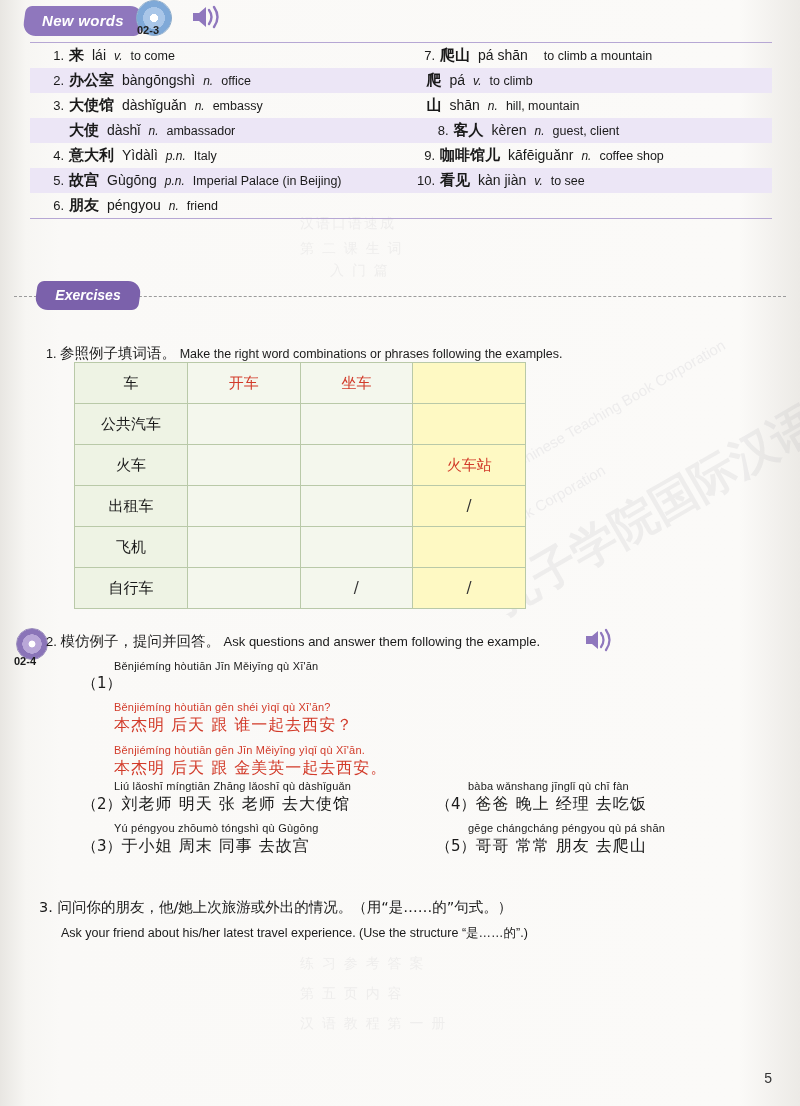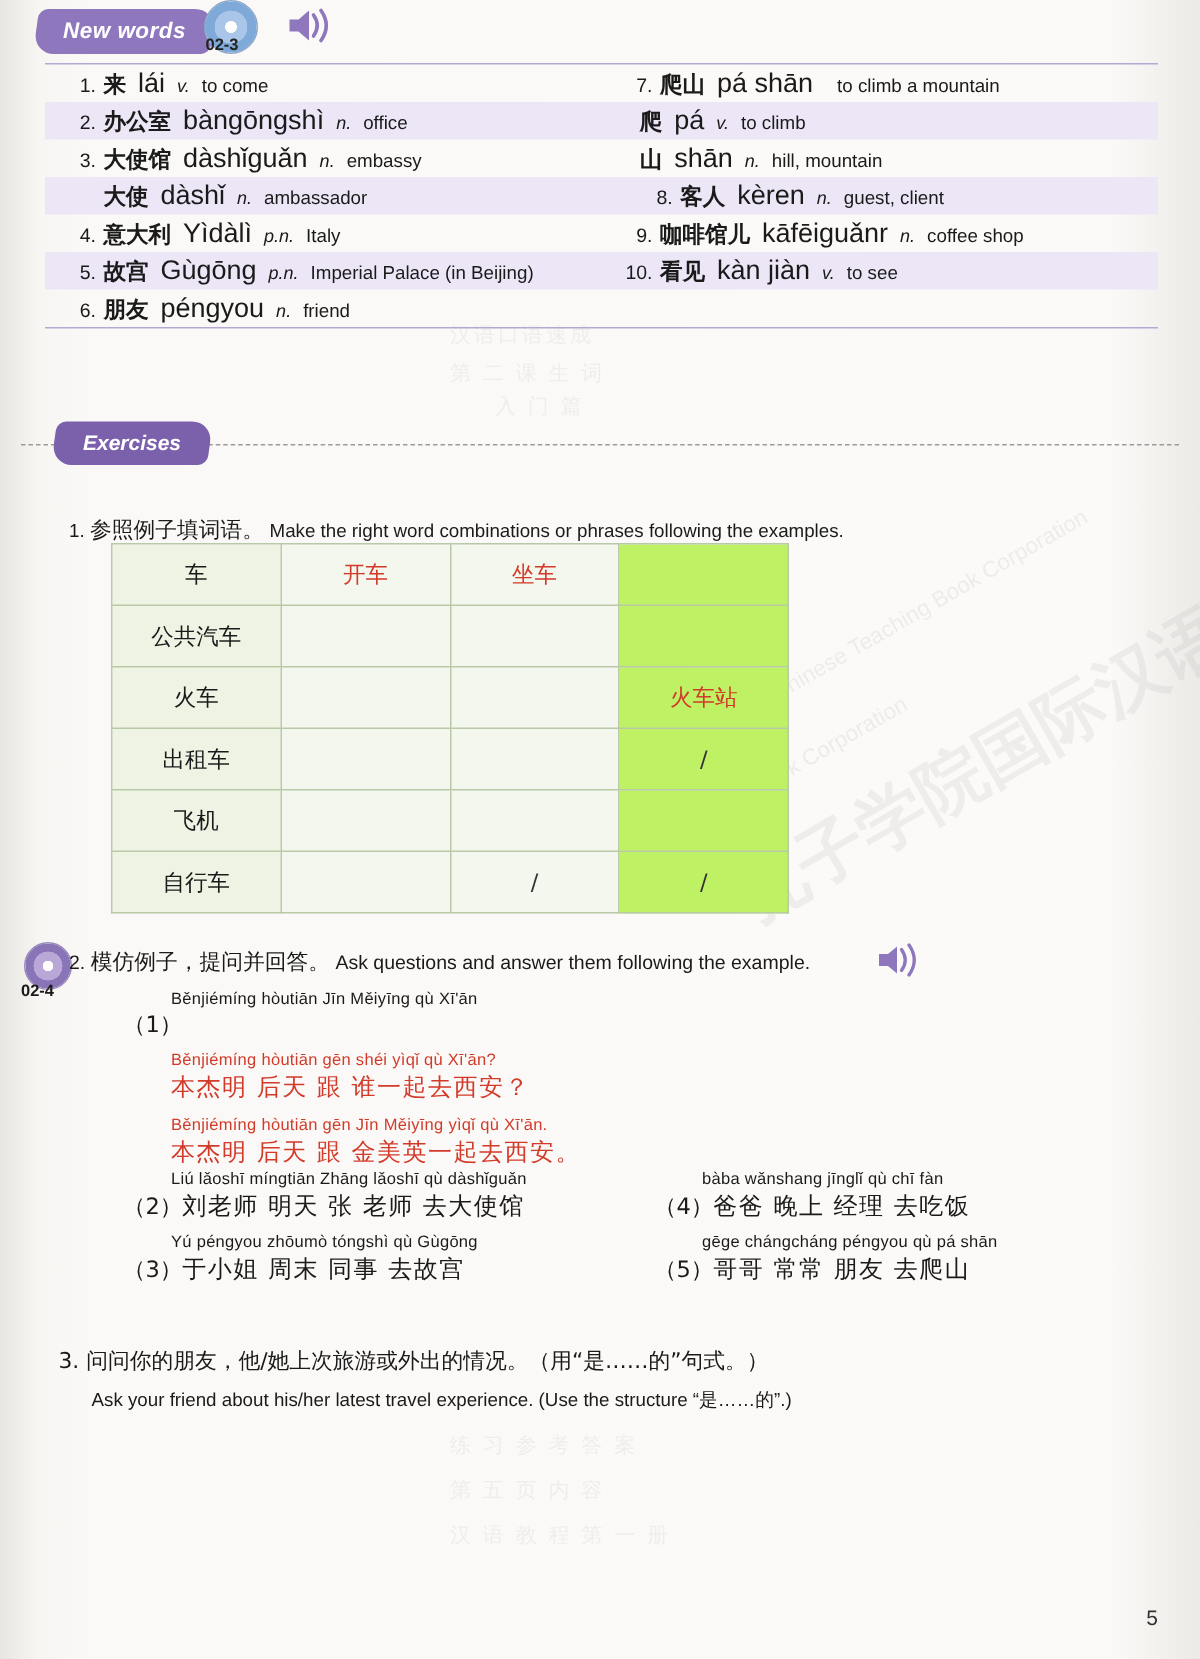--- a/index.html
+++ b/index.html
@@ -122,21 +122,21 @@
     margin-right: 5px;
   }
   .hanzi {
     font-family: "DejaVu Sans", sans-serif;
     font-size: 15px;
     font-weight: bold;
     margin-right: 8px;
     white-space: nowrap;
   }
   .pinyin {
-    font-size: 18px;
+    font-size: 14px;
     margin-right: 8px;
     white-space: nowrap;
   }
   .pos {
     font-size: 12px;
     font-style: italic;
     margin-right: 8px;
   }
   .eng {
     font-size: 12.5px;
@@ -193,21 +193,21 @@
     border: 1px solid #b9c9a8;
     height: 38px;
     text-align: center;
     vertical-align: middle;
     font-family: "DejaVu Sans", sans-serif;
     font-size: 15px;
   }
   table.grid td.c0 { width: 113px; background: #eef3e4; }
   table.grid td.c1 { width: 113px; background: #f4f7ed; }
   table.grid td.c2 { width: 113px; background: #f4f7ed; }
-  table.grid td.c3 { width: 113px; background: #bef264; }
+  table.grid td.c3 { width: 113px; background: #fef9c3; }
   .red { color: #d23b2a; }
   .slash { font-size: 14px; color: #333; }
 
   
   .cd2 {
     position: absolute;
     left: 16px; top: 628px;
     width: 30px; height: 30px;
     border-radius: 50%;
     background: radial-gradient(circle at 50% 50%, #ffffff 0 16%, #b9a7d8 17% 45%, #8a74b8 46% 70%, #cfc2e6 71% 100%);

